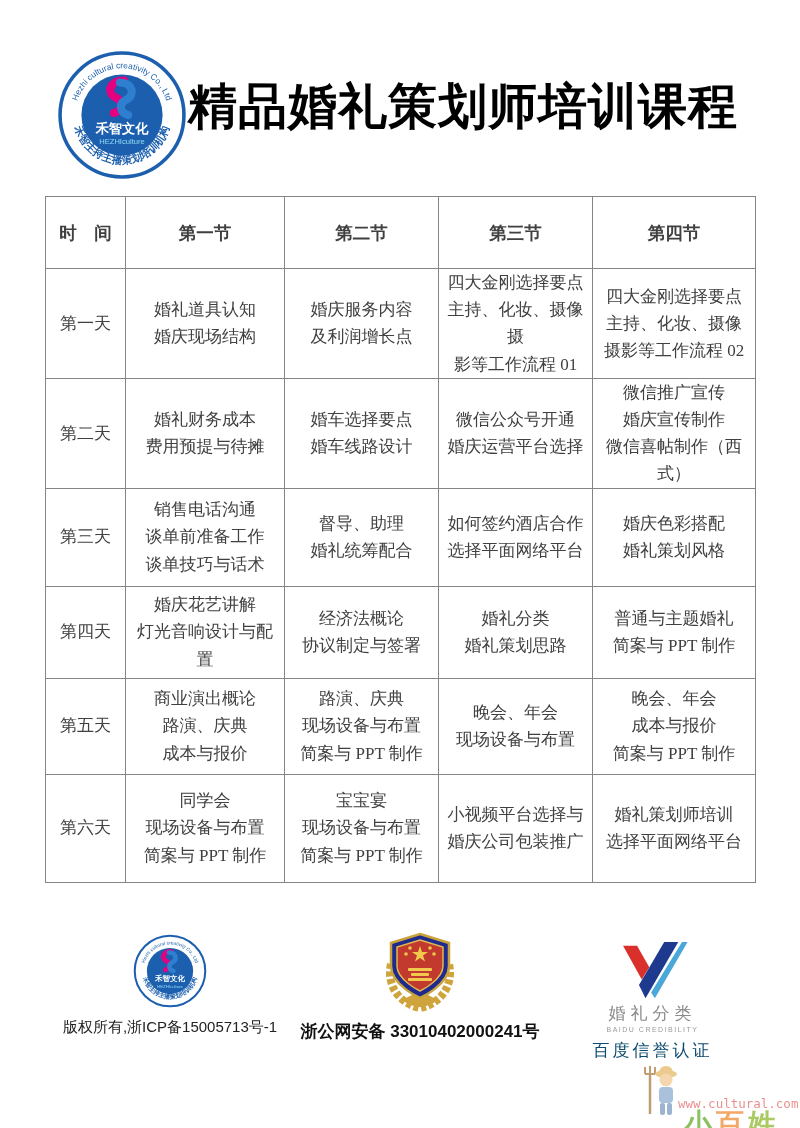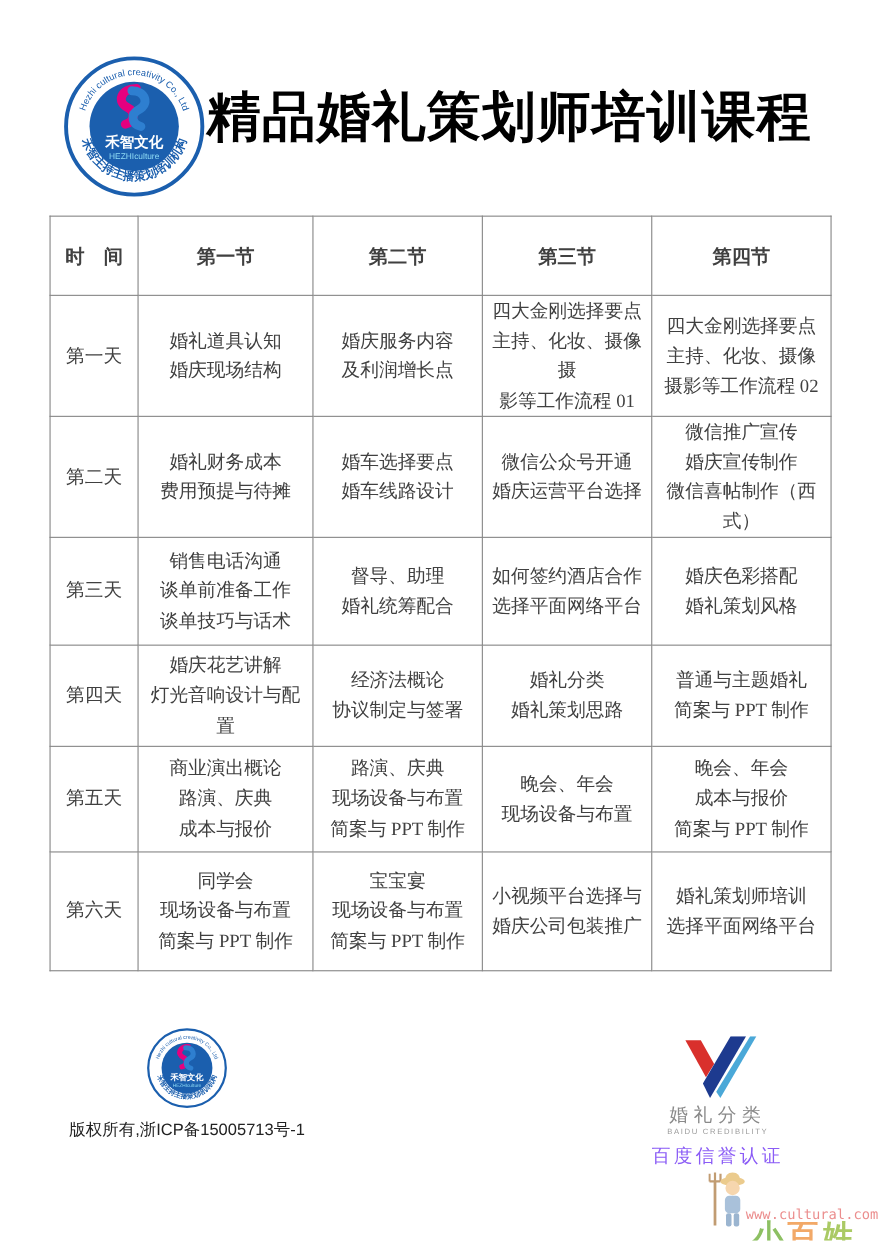--- a/index.html
+++ b/index.html
@@ -31,21 +31,21 @@
   .fg-right{left:560px;top:942px;width:185px;}
   .copyright{margin-top:10px;font-family:Liberation Sans, sans-serif;
              font-size:15px;color:#222;white-space:nowrap;text-align:right;}
   .police-text{margin-top:8px;font-family:"Liberation Sans","DejaVu Sans",sans-serif;
              font-size:17px;font-weight:bold;color:#111;white-space:nowrap;}
   .baidu-cn{margin-top:2px;font-family:"Liberation Sans","DejaVu Sans",sans-serif;
              font-size:17px;color:#8a8a8a;letter-spacing:5px;white-space:nowrap;}
   .baidu-en{margin-top:1px;font-family:"Liberation Sans","DejaVu Sans",sans-serif;
              font-size:7px;color:#9a9a9a;letter-spacing:1.5px;white-space:nowrap;}
   .baidu-cert{margin-top:6px;font-family:"Liberation Sans","DejaVu Sans",sans-serif;
-             font-size:17px;color:#8b5cf6;letter-spacing:3px;white-space:nowrap;}
+             font-size:17px;color:#0c4a6e;letter-spacing:3px;white-space:nowrap;}
 
   
   .watermark{position:absolute;right:6px;bottom:6px;width:150px;height:62px;opacity:.85;}
   .wm-figure{position:absolute;left:0;bottom:2px;}
   .wm-name{position:absolute;left:40px;top:2px;font-family:"Liberation Sans","DejaVu Sans",sans-serif;
            font-size:28px;font-weight:bold;letter-spacing:4px;white-space:nowrap;margin-top:43px;}
   .wm-c0{color:#7ab648;} .wm-c1{color:#f09a4e;} .wm-c2{color:#9cc14a;}
   .wm-url{position:absolute;left:34px;top:36px;font-family:"DejaVu Sans Mono","Liberation Mono",monospace;
            font-size:12.5px;color:#e87a7a;white-space:nowrap;}
 </style>
@@ -190,20 +190,39 @@
       <g>
         <path d="M66,30 C52,30 48,42 58,47 C66,51 64,60 56,62" stroke="#e5007f" stroke-width="8" fill="none" stroke-linecap="round"></path>
         <path d="M62,32 C74,32 78,44 68,49 C60,53 62,62 70,64" stroke="#2e7fd0" stroke-width="8" fill="none" stroke-linecap="round"></path>
       </g>
       <text x="64" y="82" text-anchor="middle" font-size="13" font-weight="bold" fill="#ffffff" font-family="Liberation Sans, DejaVu Sans, sans-serif">禾智文化</text>
       <text x="64" y="93" text-anchor="middle" font-size="7.5" fill="#8fdcf5" font-family="Liberation Sans, DejaVu Sans, sans-serif">HEZHIculture</text>
     </svg>
     <div class="copyright">版权所有,浙ICP备15005713号-1</div>
   </div>
 
+  <div class="foot-group fg-mid">
+    <svg width="84" height="84" viewBox="0 0 84 84">
+      <path d="M13,36 C8,58 22,76 42,80 C62,76 76,58 71,36" fill="none" stroke="#d0a43c" stroke-width="8" stroke-dasharray="5 2.5"></path>
+      <path d="M24,72 Q42,86 60,72 L42,63 Z" fill="#d0a43c"></path>
+      <path d="M42,6 L71,15 L71,38 C71,57 42,70 42,70 C42,70 13,57 13,38 L13,15 Z" fill="#1f2a8e" stroke="#c8a23a" stroke-width="2.5"></path>
+      <path d="M42,12 L65,19 L65,38 C65,52 42,63 42,63 C42,63 19,52 19,38 L19,19 Z" fill="#c2392e" stroke="#e0b84f" stroke-width="1.5"></path>
+      <g fill="#f2c94c">
+        <polygon points="42,18 44,24 50,24 45,27.6 47,33.6 42,30 37,33.6 39,27.6 34,24 40,24"></polygon>
+        <circle cx="28" cy="26" r="1.8"></circle>
+          <circle cx="56" cy="26" r="1.8"></circle>
+        <circle cx="32" cy="20" r="1.8"></circle>
+          <circle cx="52" cy="20" r="1.8"></circle>
+        <rect x="30" y="40" width="24" height="3" rx="1"></rect>
+        <rect x="33" y="45" width="18" height="3" rx="1"></rect>
+        <rect x="30" y="50" width="24" height="3" rx="1"></rect>
+      </g>
+    </svg>
+    <div class="police-text">浙公网安备 33010402000241号</div>
+  </div>
 
   <div class="foot-group fg-right">
     <svg width="72" height="58" viewBox="0 0 76 62">
       <polygon points="6,4 21,4 34,27 26,40" fill="#d9302c"></polygon>
       <polygon points="50,0 65,0 30,60 23,46" fill="#1d3a8f"></polygon>
       <polygon points="69,0 75,0 40,60 36,54" fill="#4aa8d8"></polygon>
     </svg>
     <div class="baidu-cn">婚礼分类</div>
     <div class="baidu-en">BAIDU CREDIBILITY</div>
     <div class="baidu-cert">百度信誉认证</div>

